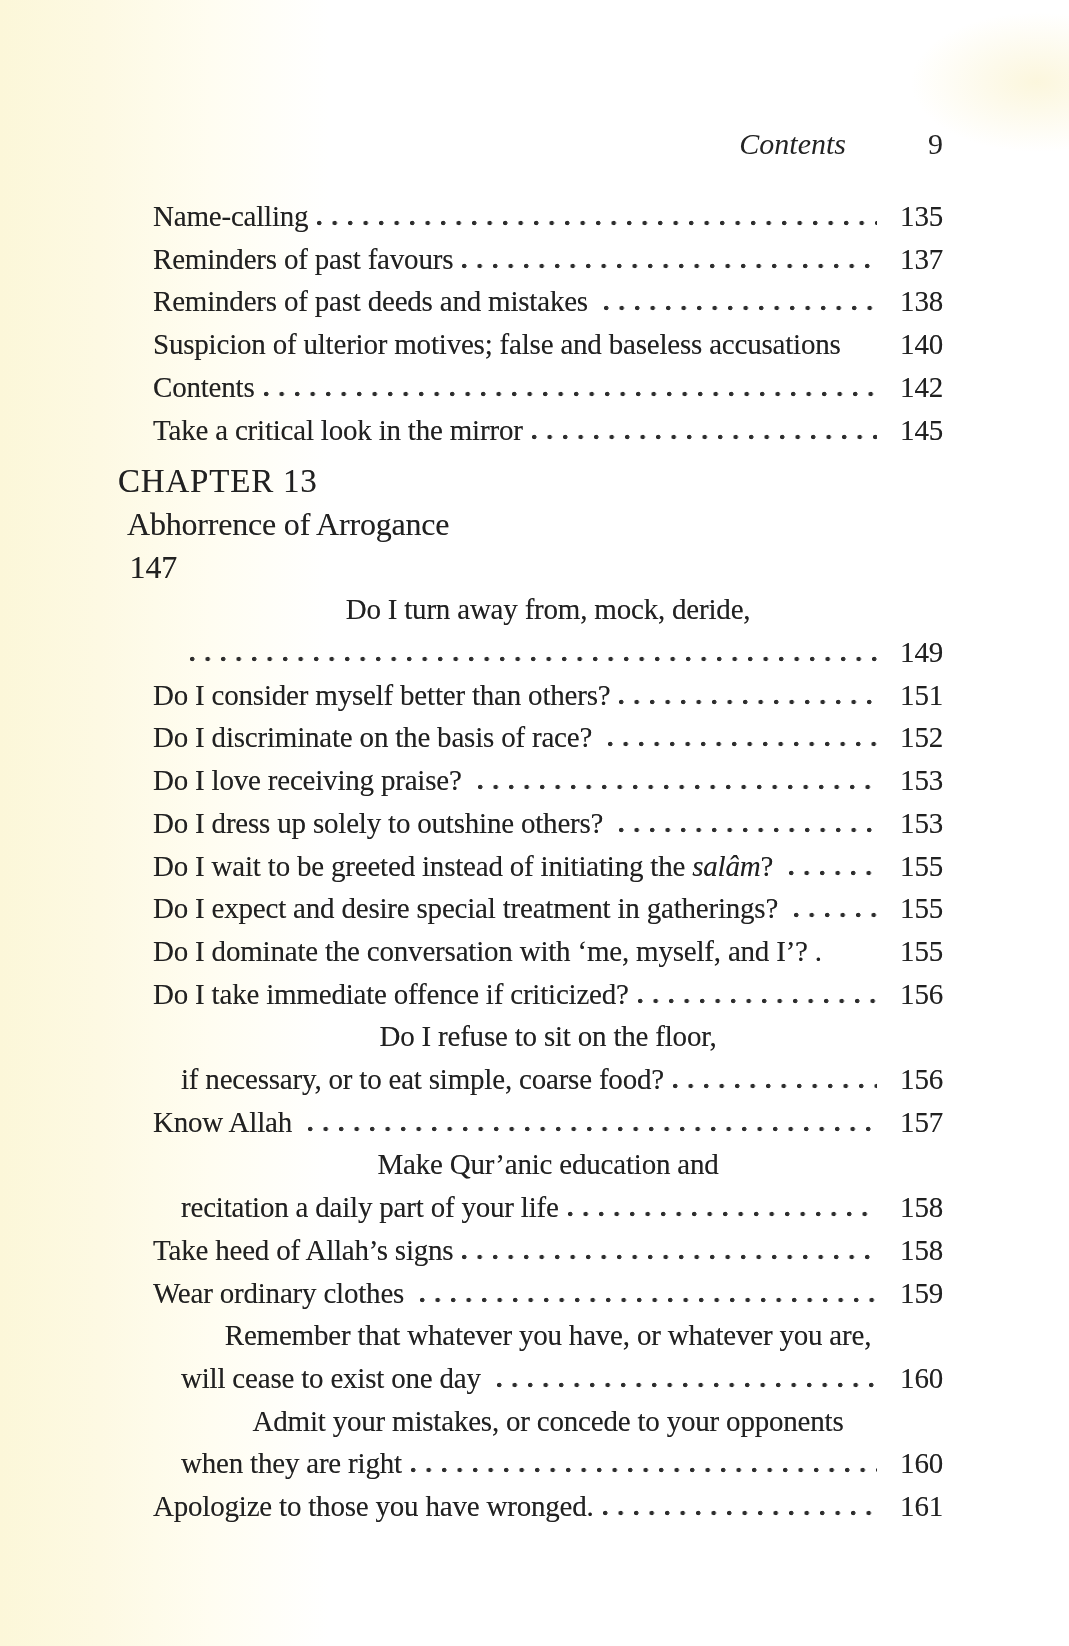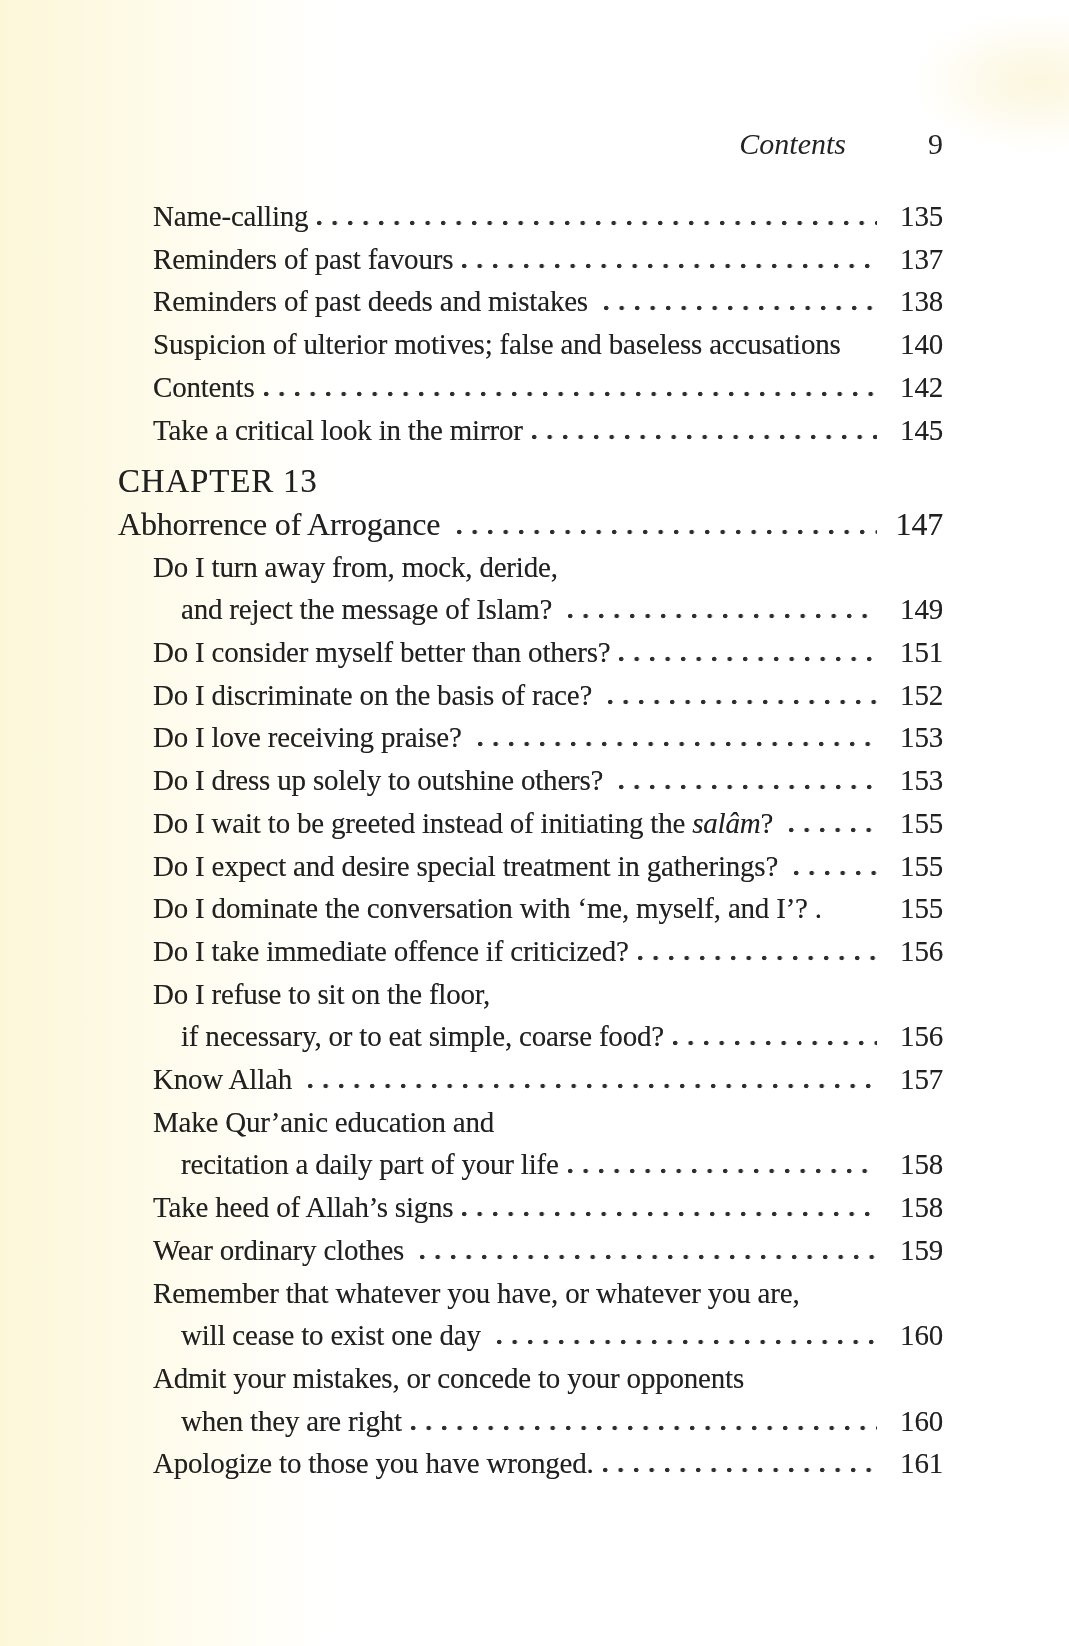--- a/index.html
+++ b/index.html
@@ -37,28 +37,28 @@
     display: flex;
     align-items: baseline;
     font-size: 29px;
     letter-spacing: -0.2px;
     line-height: 42.7px;
     white-space: pre;
     color: #212121;
     text-shadow: 0 0 0.6px rgba(40,40,40,0.45);
   }
   .row .text { flex: 0 0 auto; }
-  .row.entry { padding-left: 35px; }
+  .row.entry { padding-left: 35px; justify-content: center; }
   .row.cont  { padding-left: 63px; }
   .row.chapter {
     font-size: 33px;
     letter-spacing: 0.8px;
     margin-top: 9px;
   }
-  .row.chapter-title { font-size: 32px; letter-spacing: -0.2px; }
+  .row.chapter-title { font-size: 32px; letter-spacing: -0.2px; flex-direction: column; }
   .it { font-style: italic; }
   .leader {
     flex: 1 1 0;
     display: inline-block;
     height: 6px;
     min-width: 0;
     margin: 0 16px 0 9px;
     overflow: hidden;
   }
   .leader.dotted {
@@ -85,21 +85,21 @@
     <div class="toc">
         <div class="row entry"><span class="text"><span>Name-calling</span></span><span class="leader dotted"></span><span class="pagenum">135</span></div>
         <div class="row entry"><span class="text"><span>Reminders of past favours</span></span><span class="leader dotted"></span><span class="pagenum">137</span></div>
         <div class="row entry"><span class="text"><span>Reminders of past deeds and mistakes </span></span><span class="leader dotted"></span><span class="pagenum">138</span></div>
         <div class="row entry"><span class="text"><span>Suspicion of ulterior motives; false and baseless accusations</span></span><span class="leader"></span><span class="pagenum">140</span></div>
         <div class="row entry"><span class="text"><span>Contents</span></span><span class="leader dotted"></span><span class="pagenum">142</span></div>
         <div class="row entry"><span class="text"><span>Take a critical look in the mirror</span></span><span class="leader dotted"></span><span class="pagenum">145</span></div>
         <div class="row chapter" style="margin-top: 9px; align-items: flex-end;"><span class="text"><span>CHAPTER 13</span></span></div>
         <div class="row chapter-title"><span class="text"><span>Abhorrence of Arrogance </span></span><span class="leader dotted"></span><span class="pagenum">147</span></div>
         <div class="row entry"><span class="text"><span>Do I turn away from, mock, deride,</span></span></div>
-        <div class="row cont"><span class="text"><span>and reject the message of Islam? </span></span><span class="leader dotted"></span><span class="pagenum">149</span></div>
+        <div class="row cont"><span class="leader dotted"></span><span class="pagenum">149</span></div>
         <div class="row entry"><span class="text"><span>Do I consider myself better than others?</span></span><span class="leader dotted"></span><span class="pagenum">151</span></div>
         <div class="row entry"><span class="text"><span>Do I discriminate on the basis of race? </span></span><span class="leader dotted"></span><span class="pagenum">152</span></div>
         <div class="row entry"><span class="text"><span>Do I love receiving praise? </span></span><span class="leader dotted"></span><span class="pagenum">153</span></div>
         <div class="row entry"><span class="text"><span>Do I dress up solely to outshine others? </span></span><span class="leader dotted"></span><span class="pagenum">153</span></div>
         <div class="row entry"><span class="text"><span>Do I wait to be greeted instead of initiating the </span><span class="it">salâm</span><span>? </span></span><span class="leader dotted"></span><span class="pagenum">155</span></div>
         <div class="row entry"><span class="text"><span>Do I expect and desire special treatment in gatherings? </span></span><span class="leader dotted"></span><span class="pagenum">155</span></div>
         <div class="row entry"><span class="text"><span>Do I dominate the conversation with ‘me, myself, and I’? .</span></span><span class="leader"></span><span class="pagenum">155</span></div>
         <div class="row entry"><span class="text"><span>Do I take immediate offence if criticized?</span></span><span class="leader dotted"></span><span class="pagenum">156</span></div>
         <div class="row entry"><span class="text"><span>Do I refuse to sit on the floor,</span></span></div>
         <div class="row cont"><span class="text"><span>if necessary, or to eat simple, coarse food?</span></span><span class="leader dotted"></span><span class="pagenum">156</span></div>

